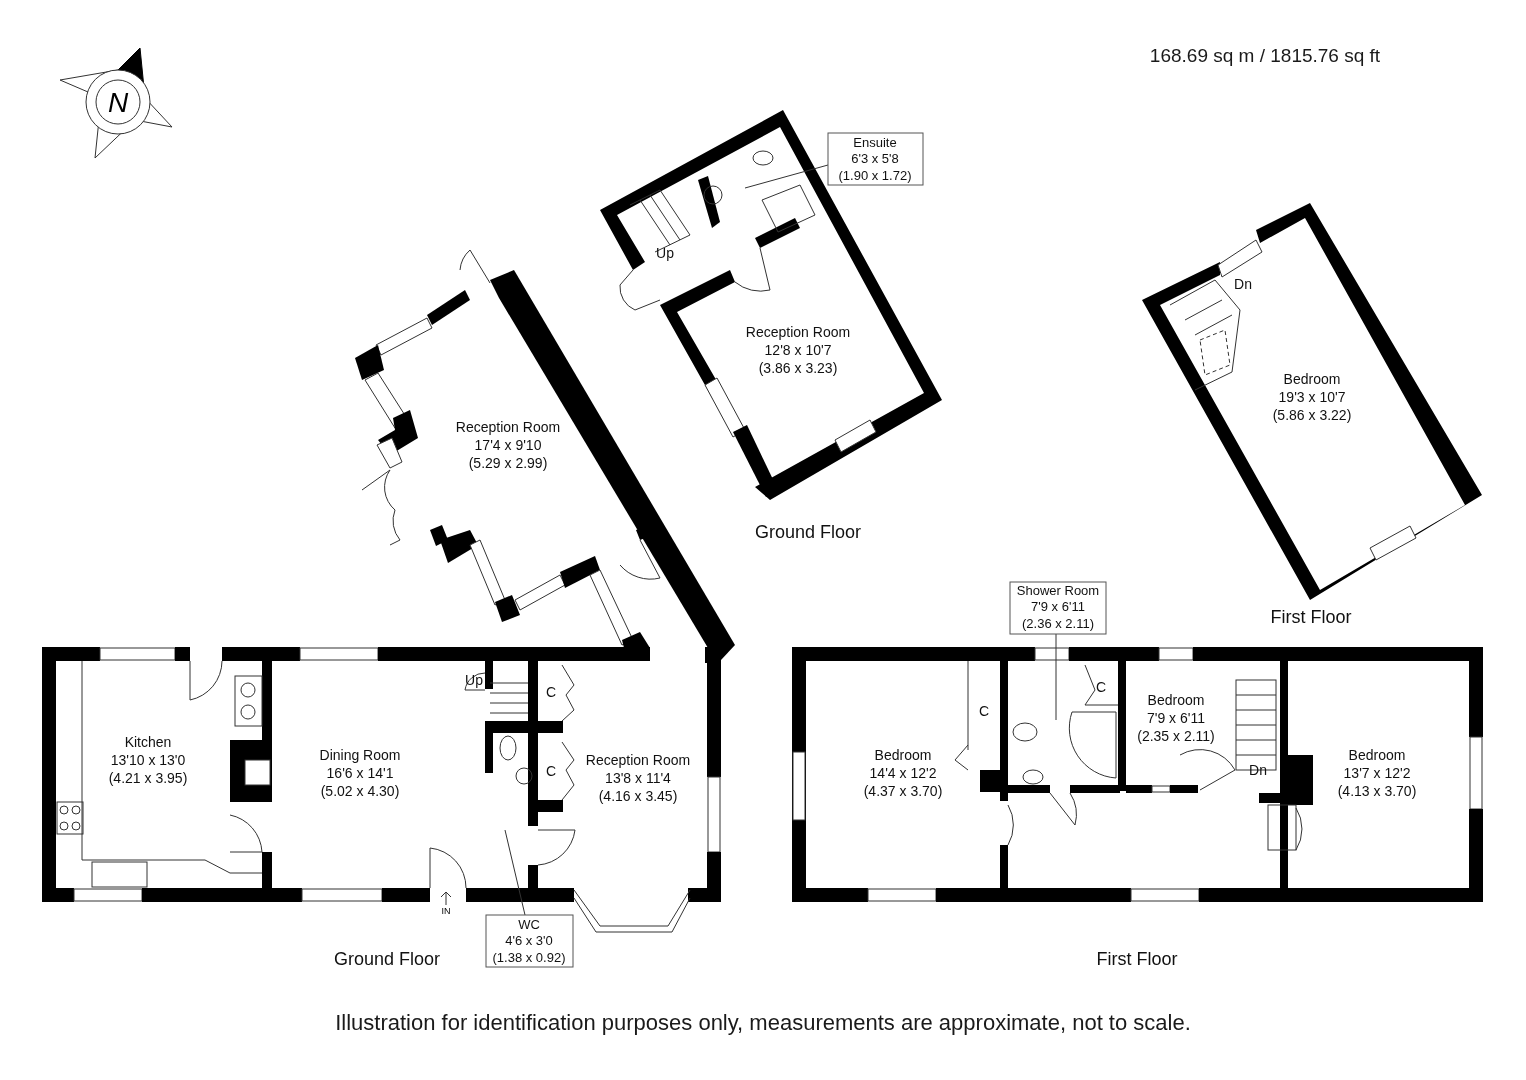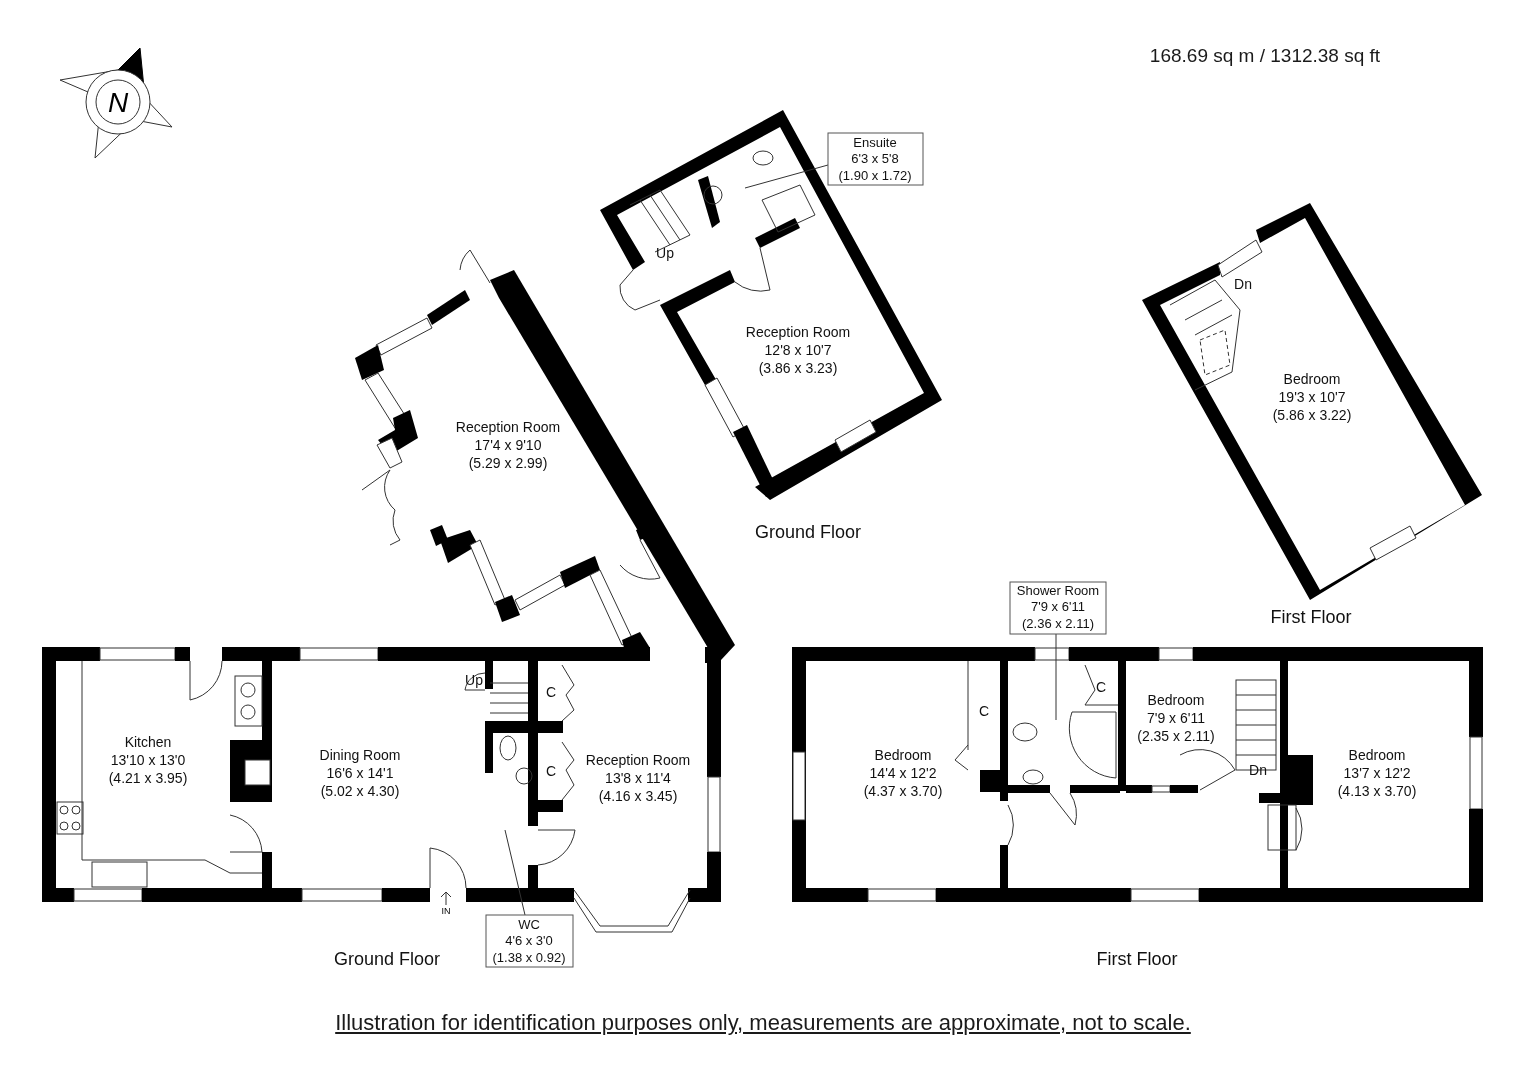--- a/index.html
+++ b/index.html
@@ -9,27 +9,27 @@
   .wall { fill: #000; }
   .thin { fill: none; stroke: #333; stroke-width: 1; }
   .win  { fill: #fff; stroke: #333; stroke-width: 1; }
   .lbl  { font-family: "Liberation Sans", sans-serif; font-size: 14px; fill: #111; text-anchor: middle; }
   .floor-lbl { font-family: "Liberation Sans", sans-serif; font-size: 18px; fill: #111; text-anchor: middle; }
   .small { font-family: "Liberation Sans", sans-serif; font-size: 13px; fill: #111; text-anchor: middle; }
   .callout-box { fill: #fff; stroke: #555; stroke-width: 1; }
   .area { position: absolute; left: 1080px; top: 44px; width: 370px; text-align: center;
           font-size: 19px; line-height: 24px; }
   .disclaimer { position: absolute; left: 0; top: 1010px; width: 1526px; text-align: center;
-                font-size: 22px; text-decoration: underline; }
+                font-size: 22px; }
 </style>
 </head>
 <body>
 
 <div class="area">
-  <div>168.69 sq m / 1312.38 sq ft</div>
+  <div>168.69 sq m / 1815.76 sq ft</div>
 </div>
 
 <svg class="plan" width="1526" height="1080" viewBox="0 0 1526 1080">
 
   <g>
     <polygon points="60,80 118,70 95,95" fill="#fff" stroke="#333"></polygon>
     <polygon points="118,70 140,48 145,98" fill="#000" stroke="#000"></polygon>
     <polygon points="145,98 172,127 135,120" fill="#fff" stroke="#333"></polygon>
     <polygon points="135,120 95,158 100,110" fill="#fff" stroke="#333"></polygon>
     <circle cx="118" cy="102" r="32" fill="#fff" stroke="#333"></circle>

